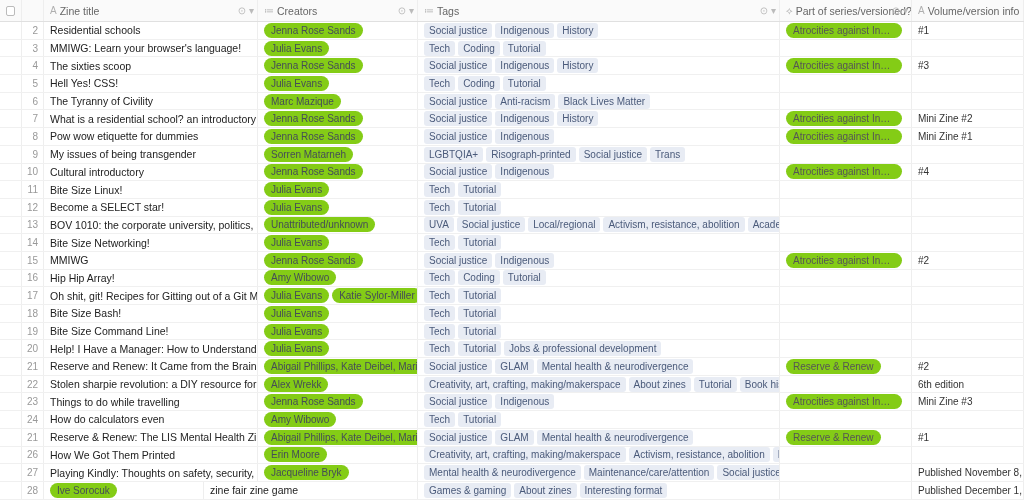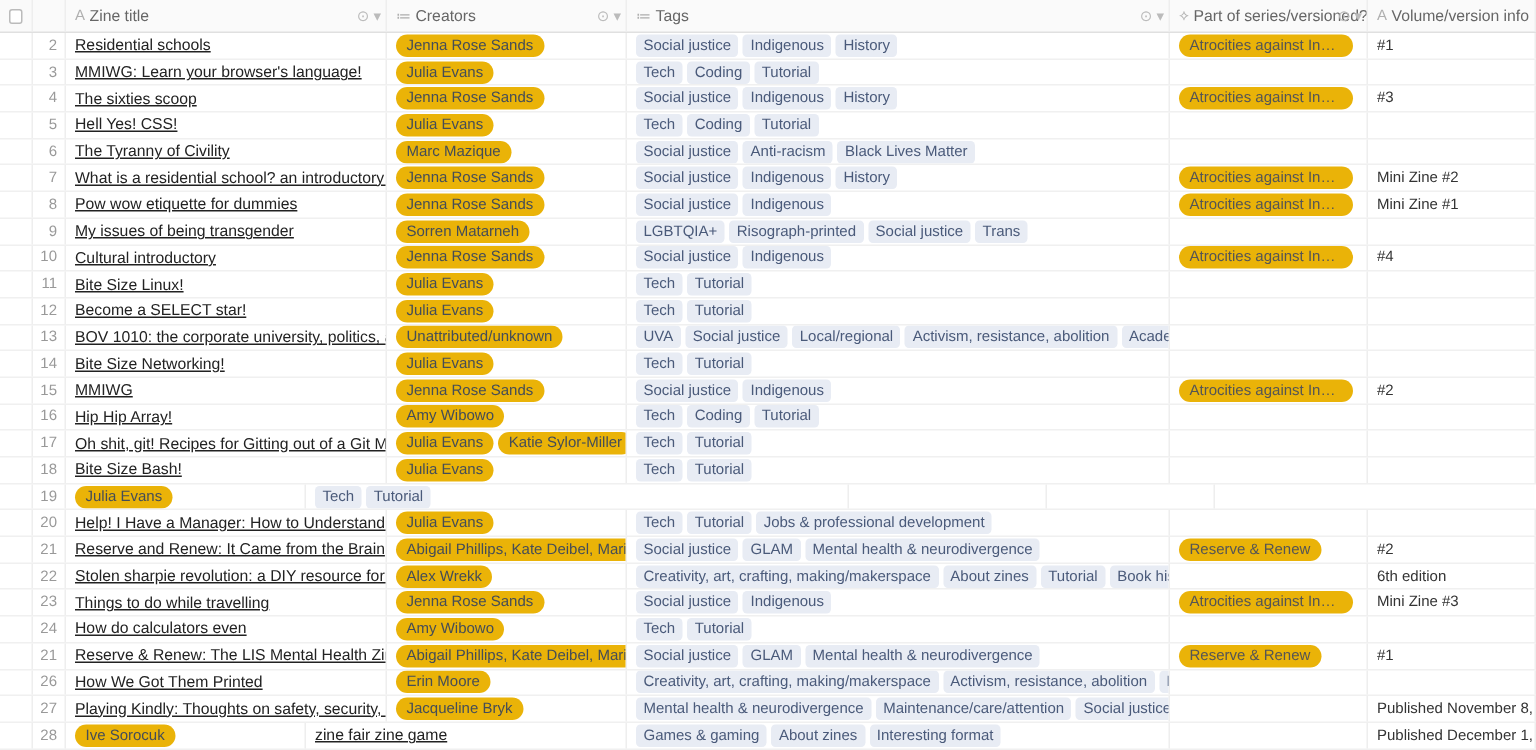--- a/index.html
+++ b/index.html
@@ -12,23 +12,23 @@
     .col-num { width: 22px; flex: 0 0 22px; color: #999; font-size: 10px; justify-content: flex-end; padding-right: 5px; }
     .col-title { width: 214px; flex: 0 0 214px; }
     .col-creators { width: 160px; flex: 0 0 160px; }
     .col-tags { width: 362px; flex: 0 0 362px; }
     .col-series { width: 132px; flex: 0 0 132px; }
     .col-volume { width: 112px; flex: 0 0 112px; }
     .header-row .cell { position: relative; color: #666; font-size: 10.5px; }
     .header-icon { opacity: 0.5; margin-right: 3px; font-size: 10px; }
     .header-menu { position: absolute; right: 3px; color: #bbb; font-size: 10px; }
     .chkbox { width: 10px; height: 10px; border: 1px solid #bbb; border-radius: 2px; background: #fff; }
-    .pill { display: inline-block; background: #eab308; border-radius: 9px; padding: 1px 7px; margin-right: 3px; font-size: 10px; color: #454d57; line-height: 1.3; }
+    .pill { display: inline-block; background: #84cc16; border-radius: 9px; padding: 1px 7px; margin-right: 3px; font-size: 10px; color: #454d57; line-height: 1.3; }
     .tag { display: inline-block; background: #e8ecf4; border-radius: 3px; padding: 1px 5px; margin-right: 3px; font-size: 10px; color: #4a5a7a; line-height: 1.3; }
-    .title-text { font-size: 10.5px; color: #222; text-decoration: underline; }
+    .title-text { font-size: 10.5px; color: #222; }
     .series-text { font-size: 10px; color: #555; overflow: hidden; text-overflow: ellipsis; white-space: nowrap; }
     .vol-text { font-size: 10px; color: #333; }
   </style>
 </head>
 <body>
 
 <div class="table">
   <div class="header-row">
     <div class="cell col-check">
       <div class="chkbox"></div>
@@ -387,20 +387,23 @@
           <span class="tag">Tutorial</span>
         </div>
         <div class="cell col-series"></div>
         <div class="cell col-volume">
           <span class="vol-text"></span>
         </div>
       </div>
       <div class="row">
         <div class="cell col-check"></div>
         <div class="cell col-num">19</div>
+        <div class="cell col-title">
+          <span class="title-text">Bite Size Command Line!</span>
+        </div>
         <div class="cell col-creators">
           <span class="pill">Julia Evans</span>
         </div>
         <div class="cell col-tags">
           <span class="tag">Tech</span>
           <span class="tag">Tutorial</span>
         </div>
         <div class="cell col-series"></div>
         <div class="cell col-volume">
           <span class="vol-text"></span>

